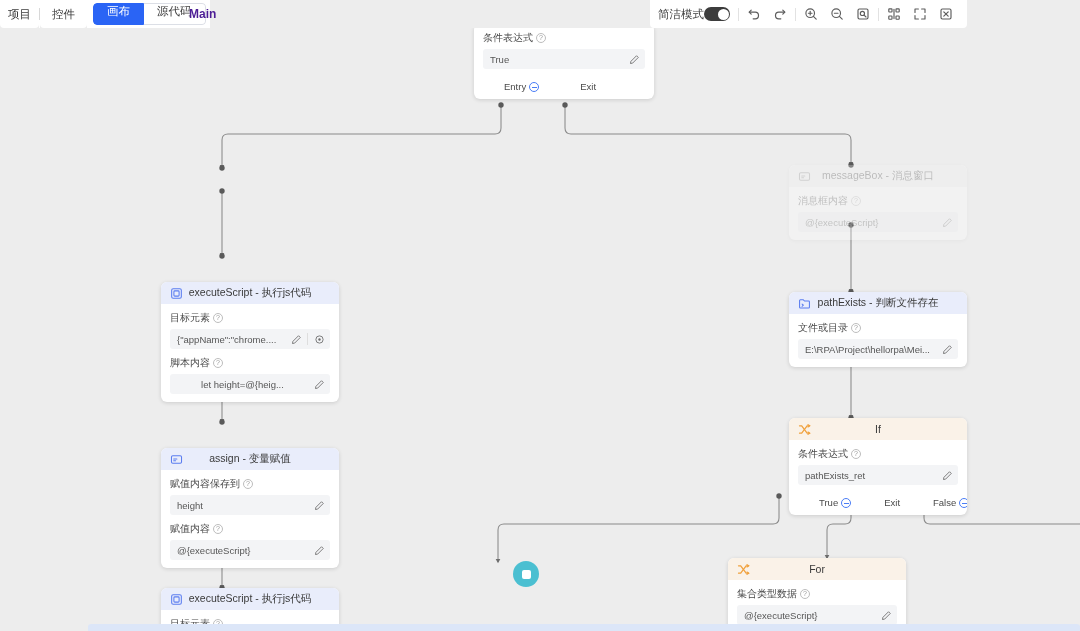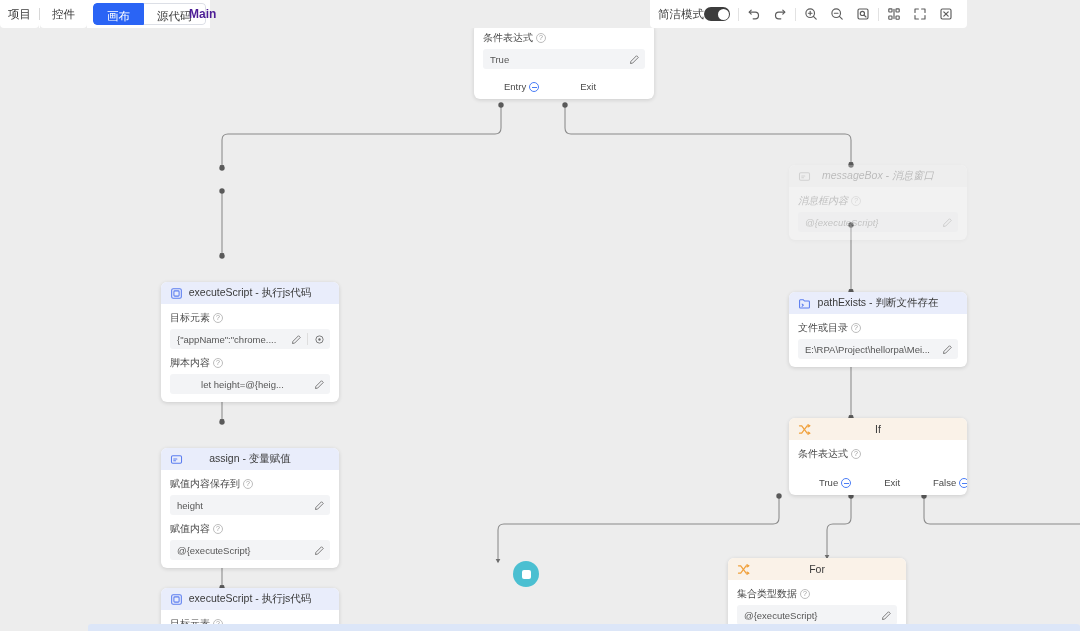--- a/index.html
+++ b/index.html
@@ -29,21 +29,21 @@
   .ltab-sep {
     width: 1px; height: 12px; background: #d8d8d8; align-self: center;
     margin: 0; position: relative; top: 0;
   }
   .sepwrap { background:#ffffff; height:28px; display:flex; align-items:center; }
   .seg {
     height: 22px; margin-left: 6px; display: flex; align-items: stretch;
     border-radius: 4px; overflow: hidden; align-self: center;
   }
   .seg-btn {
-    font-size: 11.5px; padding: 0 13px; display: flex; align-items: flex-end;
+    font-size: 11.5px; padding: 0 13px; display: flex; align-items: flex-start;
     background: #ffffff; color: #3c3c3c; border: 1px solid #dcdfe6;
     border-left-width: 0; white-space: nowrap;
   }
   .seg-btn:first-child { border-left-width: 1px; border-radius: 4px 0 0 4px; }
   .seg-btn:last-child { border-radius: 0 4px 4px 0; }
   .seg-btn.active {
     background: #2a64f5; color: #ffffff; border-color: #2a64f5;
   }
   #main-label {
     position: absolute; left: 179px; top: 0; height: 28px;
@@ -455,21 +455,21 @@
       <div class="frow">
         <div class="flabel">
           <span>目标元素</span>
           <span class="qmark">?</span>
         </div>
 
       </div>
     </div>
   </div>
 
-  <div class="node disabled" id="n-msg" style="left:789px; top:137px; width:178px;font-style:italic;">
+  <div class="node disabled" id="n-msg" style="left:789px; top:137px; width:178px;">
     <div class="nhead h-grey">
       <span class="nicon">
         <svg width="13" height="13" viewBox="0 0 14 14" fill="none" stroke="#8b8b8b" stroke-width="1.15">
           <rect x="1.6" y="3" width="10.8" height="8" rx="1.4"></rect>
           <path d="M4 6.4 H7.4" stroke-linecap="round"></path>
             <path d="M4 8.4 H6" stroke-linecap="round"></path>
         </svg>
       </span>
       <span class="ntitle">messageBox - 消息窗口</span>
     </div>
@@ -530,20 +530,28 @@
         </svg>
       </span>
       <span class="ntitle">If</span>
     </div>
     <div class="nbody">
       <div class="frow">
         <div class="flabel">
           <span>条件表达式</span>
           <span class="qmark">?</span>
         </div>
+        <div class="finput">
+          <span class="fval">pathExists_ret</span>
+          <span class="ficon">
+            <svg width="11" height="11" viewBox="0 0 14 14" fill="none" stroke="#6b6b6b" stroke-width="1.1" stroke-linejoin="round">
+              <path d="M9.6 2.2 L11.8 4.4 L4.6 11.6 L1.9 12.1 L2.4 9.4 Z"></path>
+            </svg>
+          </span>
+        </div>
       </div>
     </div>
     <div class="ports">
       <div class="port" style="margin-left:3px;">
         <span>True</span>
         <span class="circ-minus"></span>
       </div>
       <div class="port" style="margin-left:33px;">
         <span>Exit</span>
       </div>

